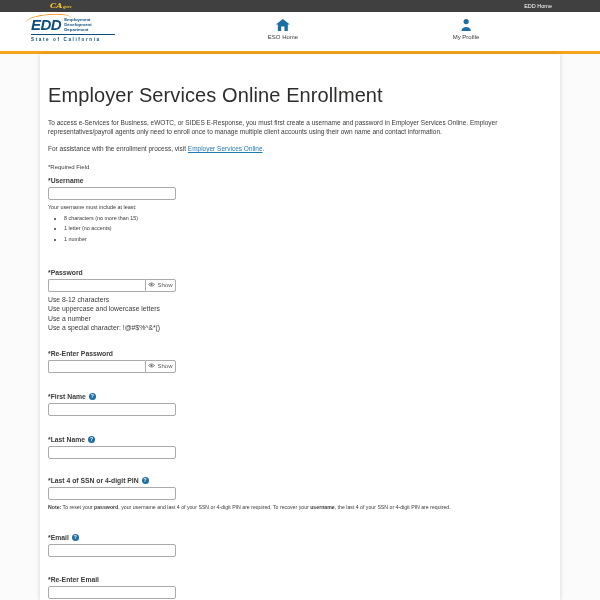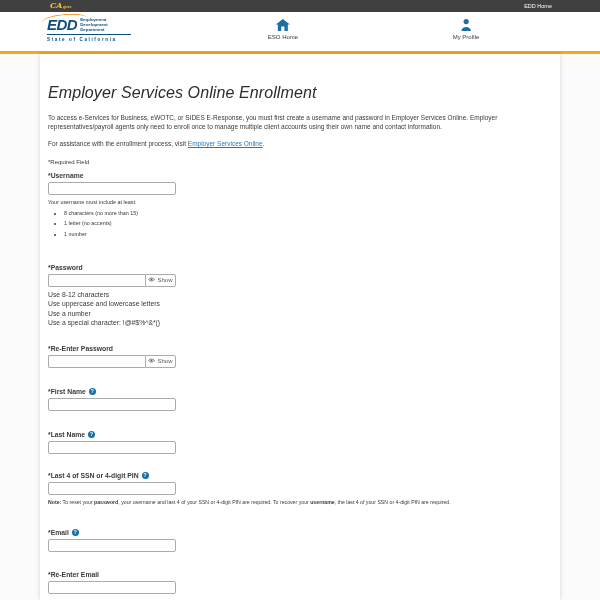--- a/index.html
+++ b/index.html
@@ -19,21 +19,21 @@
   }
   .ca-logo{
     color:#fdc531;font-family:"DejaVu Serif",serif;font-style:italic;
     font-weight:bold;font-size:8px;line-height:12px;cursor:pointer;
     display:flex;align-items:baseline;
   }
   .ca-logo .gov{font-size:4px;margin-left:0.5px;letter-spacing:0.3px}
   .topbar-link{color:#ffffff;font-size:5.5px;text-decoration:none;cursor:pointer}
   
   .site-header{height:39px;background:#fff;position:relative}
-  .edd-logo{position:absolute;left:47px;top:5px;width:84px;cursor:pointer}
+  .edd-logo{position:absolute;left:31px;top:5px;width:84px;cursor:pointer}
   .edd-row{display:flex;align-items:flex-start;position:relative}
   .edd-row::before{
     content:"";position:absolute;left:-5px;top:-3px;width:46px;height:12px;
     border-top:1.5px solid #f7941d;border-radius:50%;transform:rotate(-5deg);
   }
   .edd-acronym{
     font-style:italic;font-weight:bold;font-size:15px;line-height:15px;
     color:#0d4e7c;letter-spacing:-0.5px;
   }
   .edd-words{
@@ -54,22 +54,22 @@
   .nav-profile{left:466px}
   
   .gold-rule{height:3px;background:#f9a51b}
   
   .card{
     margin:0 40px;background:#fff;height:546px;
     box-shadow:0 0 5px rgba(0,0,0,0.16);
     padding:30px 8px 0 8px;overflow:hidden;
   }
   h1.page-title{
-    font-size:16px;font-weight:normal;color:#2e2d2b;
-    margin-bottom:11px;letter-spacing:0.1px;font-style:italic;
+    font-size:20px;font-weight:normal;color:#2e2d2b;
+    margin-bottom:11px;letter-spacing:0.1px;
   }
   .intro{font-size:6.5px;line-height:9px;width:512px;margin-bottom:9px}
   .assist{font-size:6.5px;margin-bottom:12px}
   .assist a{color:#1f79b3;text-decoration:underline;cursor:pointer}
   .required-note{font-size:6px;margin-bottom:0}
   
   .form-group{margin-top:0}
   .field-label{
     font-size:6.8px;font-weight:bold;color:#3b3a39;
     display:flex;align-items:center;gap:3px;margin-bottom:3px;

